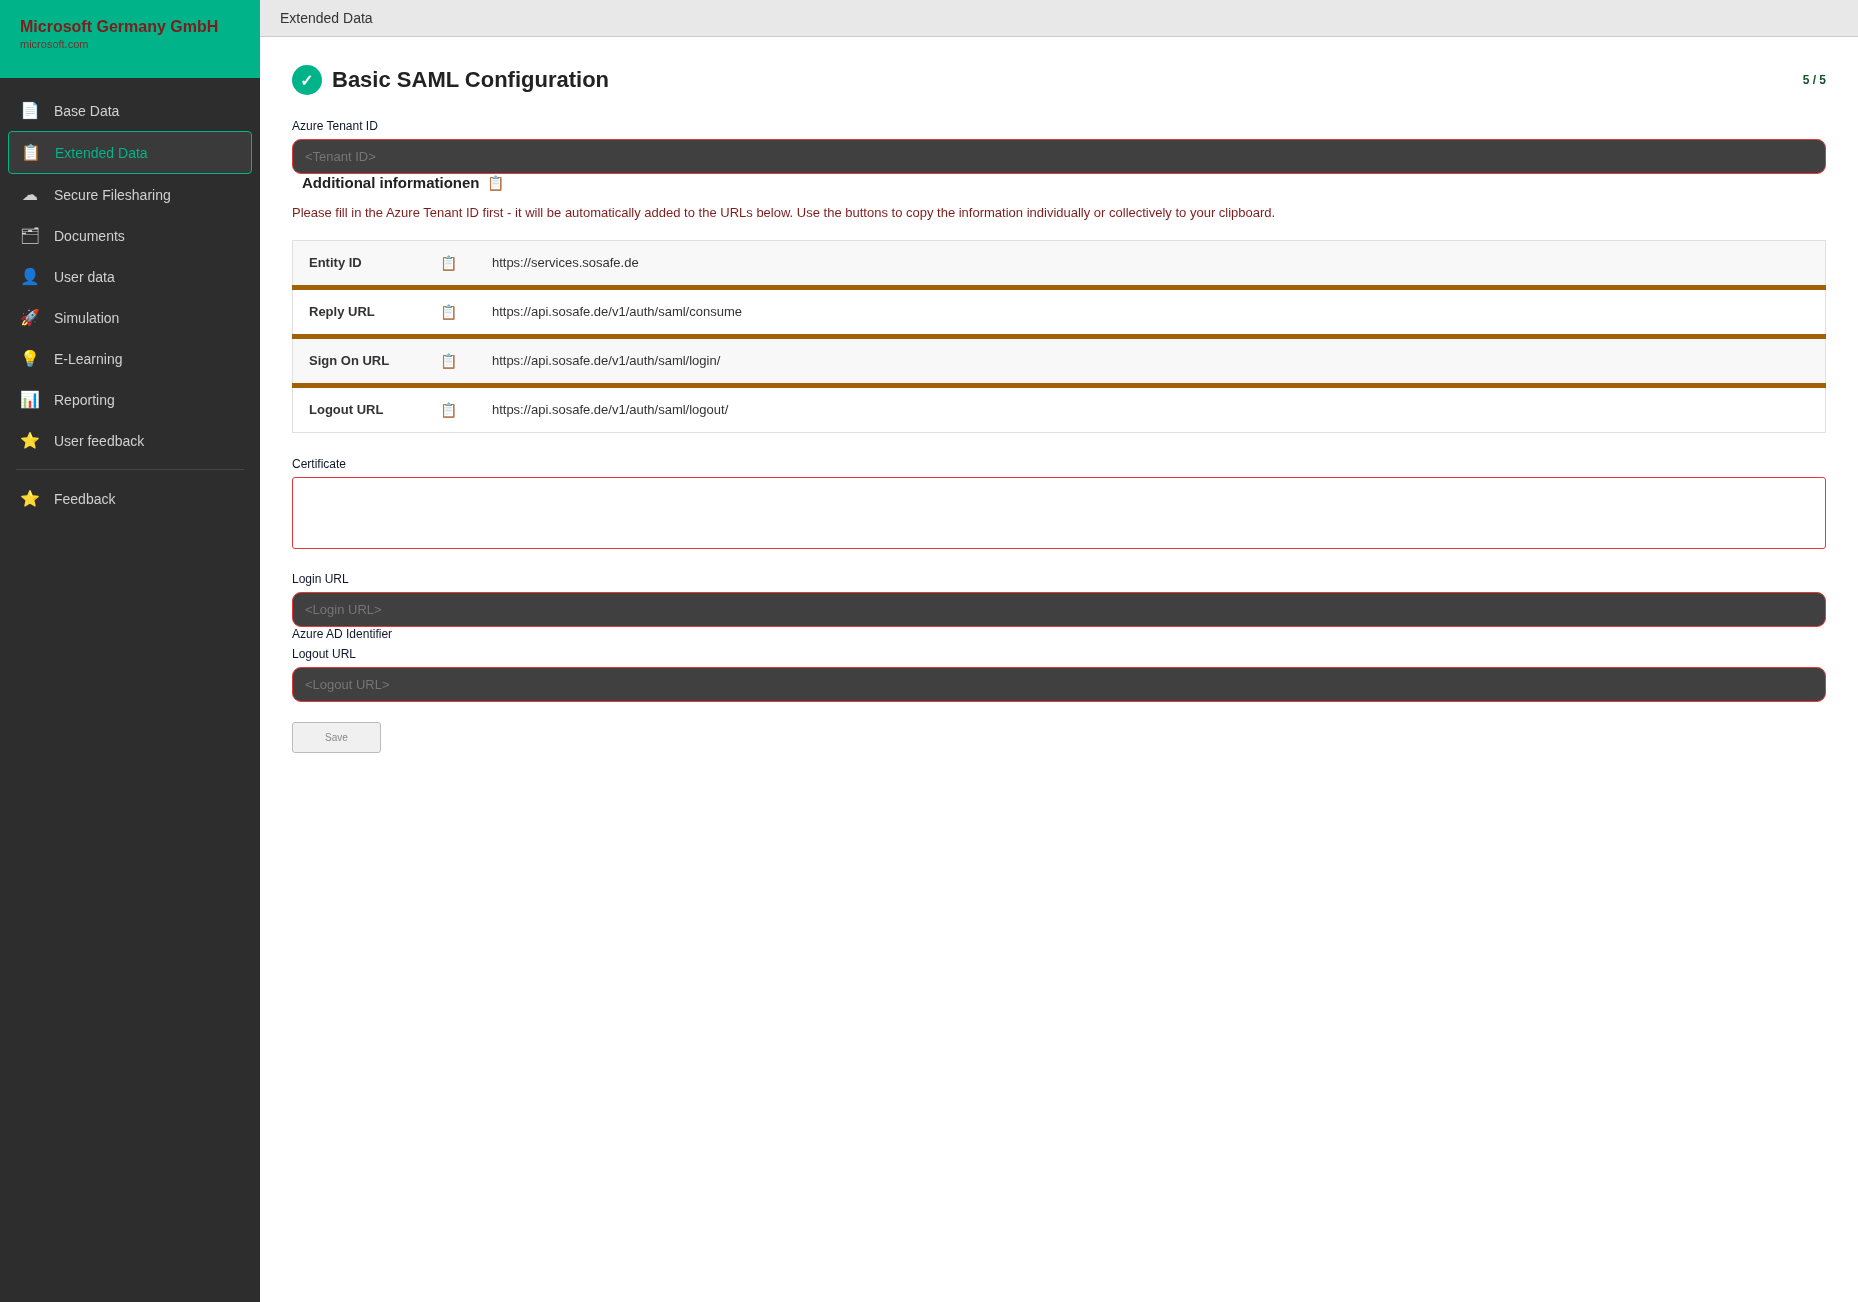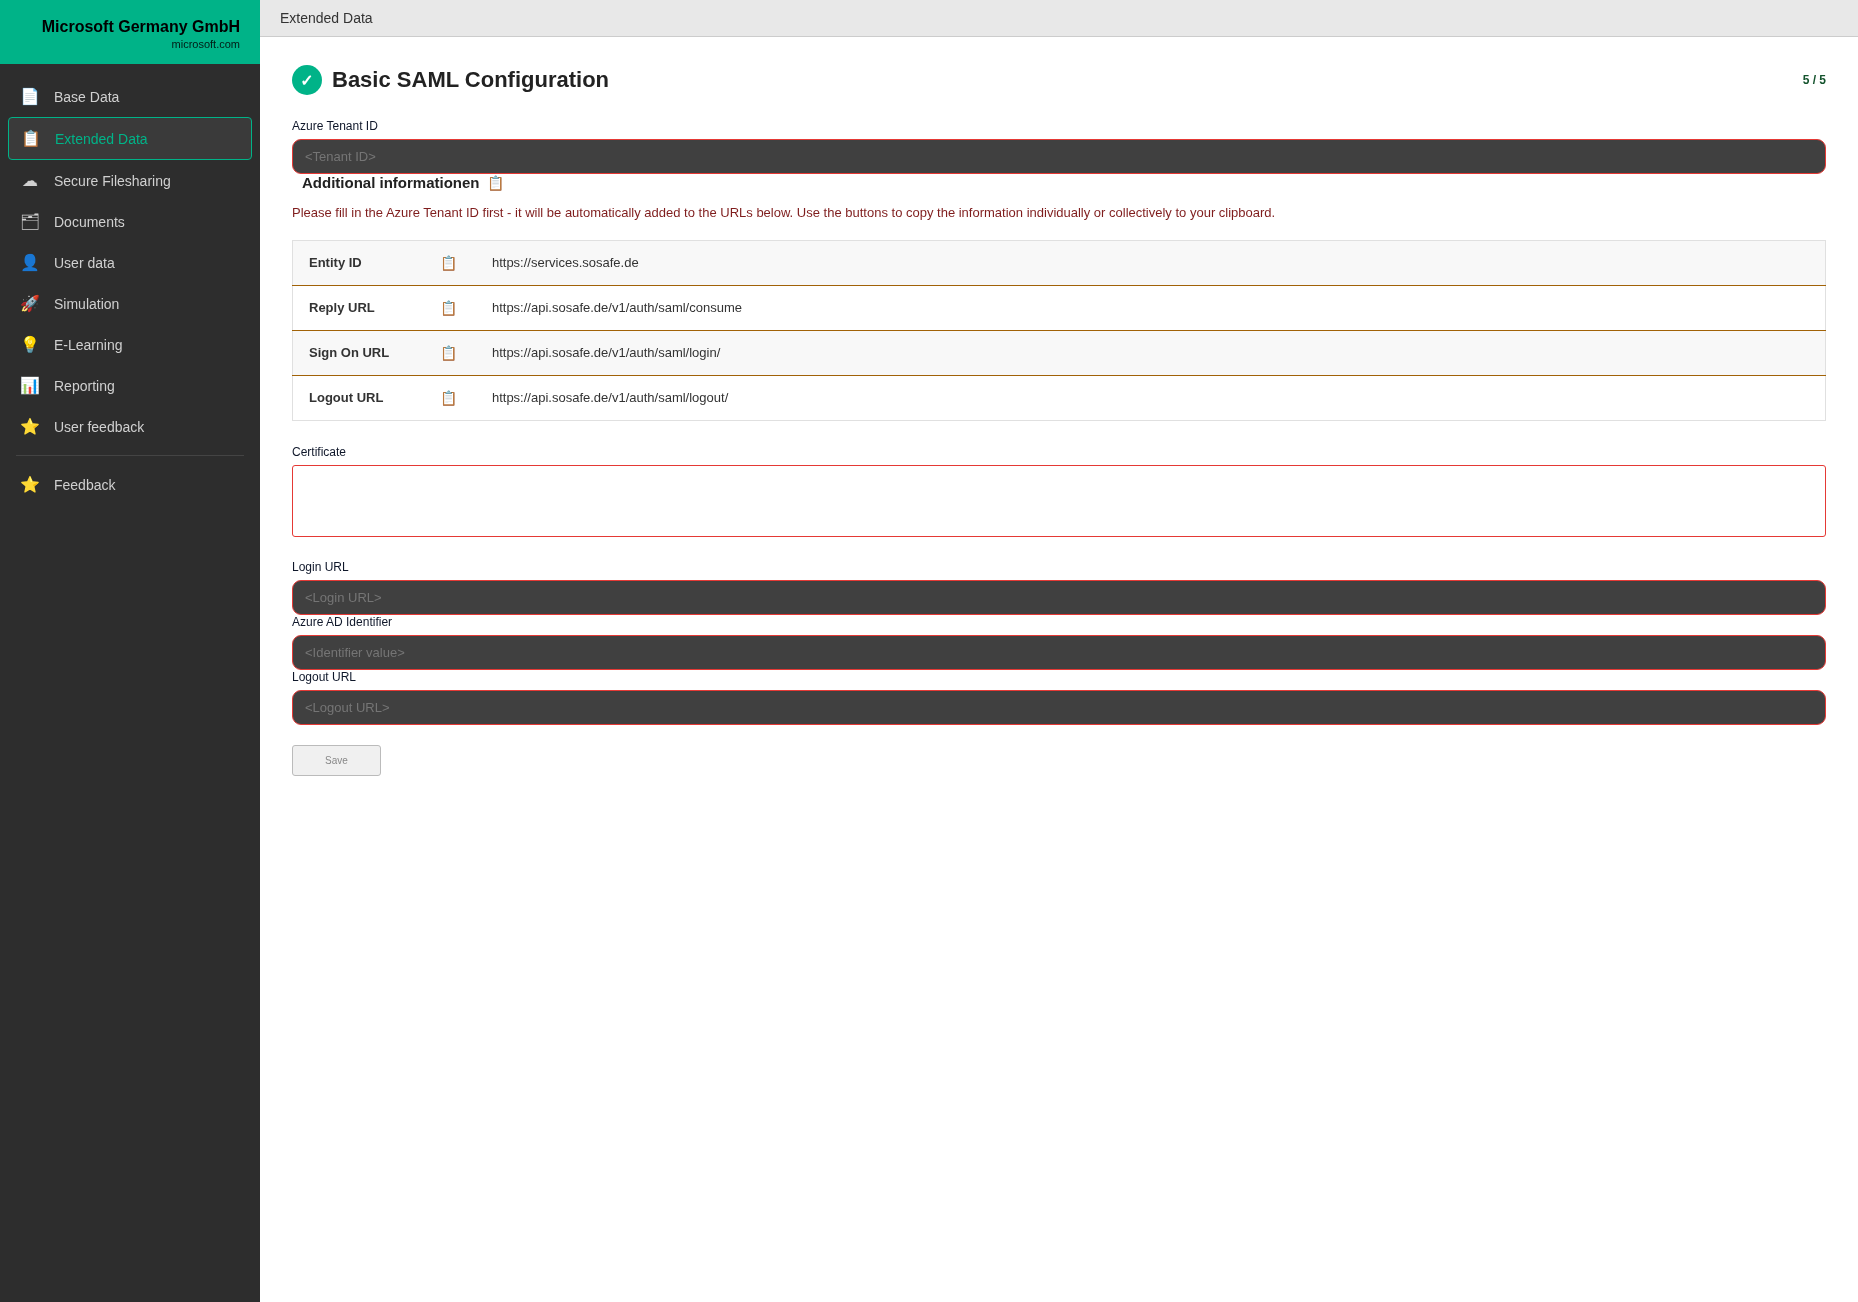--- a/index.html
+++ b/index.html
@@ -10,23 +10,22 @@
       width: 260px;
       min-width: 260px;
       background: #2d2d2d;
       display: flex;
       flex-direction: column;
       height: 100vh;
       overflow: hidden;
     }
     .sidebar-header {
       background: #00b388;
-      padding: 18px 20px 14px 20px;
-      color: #000000;
-      text-align: right;
+      padding: 18px 20px 28px 20px;
+      color: #7f1d1d;
     }
     .sidebar-header .company-name {
       font-size: 16px;
       font-weight: 600;
     }
     .sidebar-header .company-domain {
       font-size: 11px;
       opacity: 0.85;
       margin-top: 2px;
     }
@@ -171,21 +170,21 @@
     }
 
     
     .info-table {
       width: 100%;
       border-collapse: collapse;
       margin-bottom: 24px;
       border: 1px solid #e0e0e0;
     }
     .info-table tr {
-      border-bottom: 1px solid #a16207;
+      border-bottom: 5px solid #a16207;
     }
     .info-table tr:last-child {
       border-bottom: none;
     }
     .info-table tr:nth-child(odd) {
       background: #f8f8f8;
     }
     .info-table tr:nth-child(even) {
       background: #fff;
     }
@@ -338,21 +337,20 @@
     
     <div class="field-label">Certificate</div>
     <textarea class="field-textarea" style=""></textarea>
 
     
     <div class="field-label">Login URL</div>
     <input class="field-input" type="text" placeholder="&lt;Login URL&gt;" style="">
 
     
     <div class="field-label">Azure AD Identifier</div>
-    <input class="field-input" type="text" placeholder="&lt;Identifier value&gt;" style="">
 
     
     <div class="field-label">Logout URL</div>
     <input class="field-input" type="text" placeholder="&lt;Logout URL&gt;" style="">
 
     
     <button class="save-btn">Save</button>
 
   </div>
 </div>

